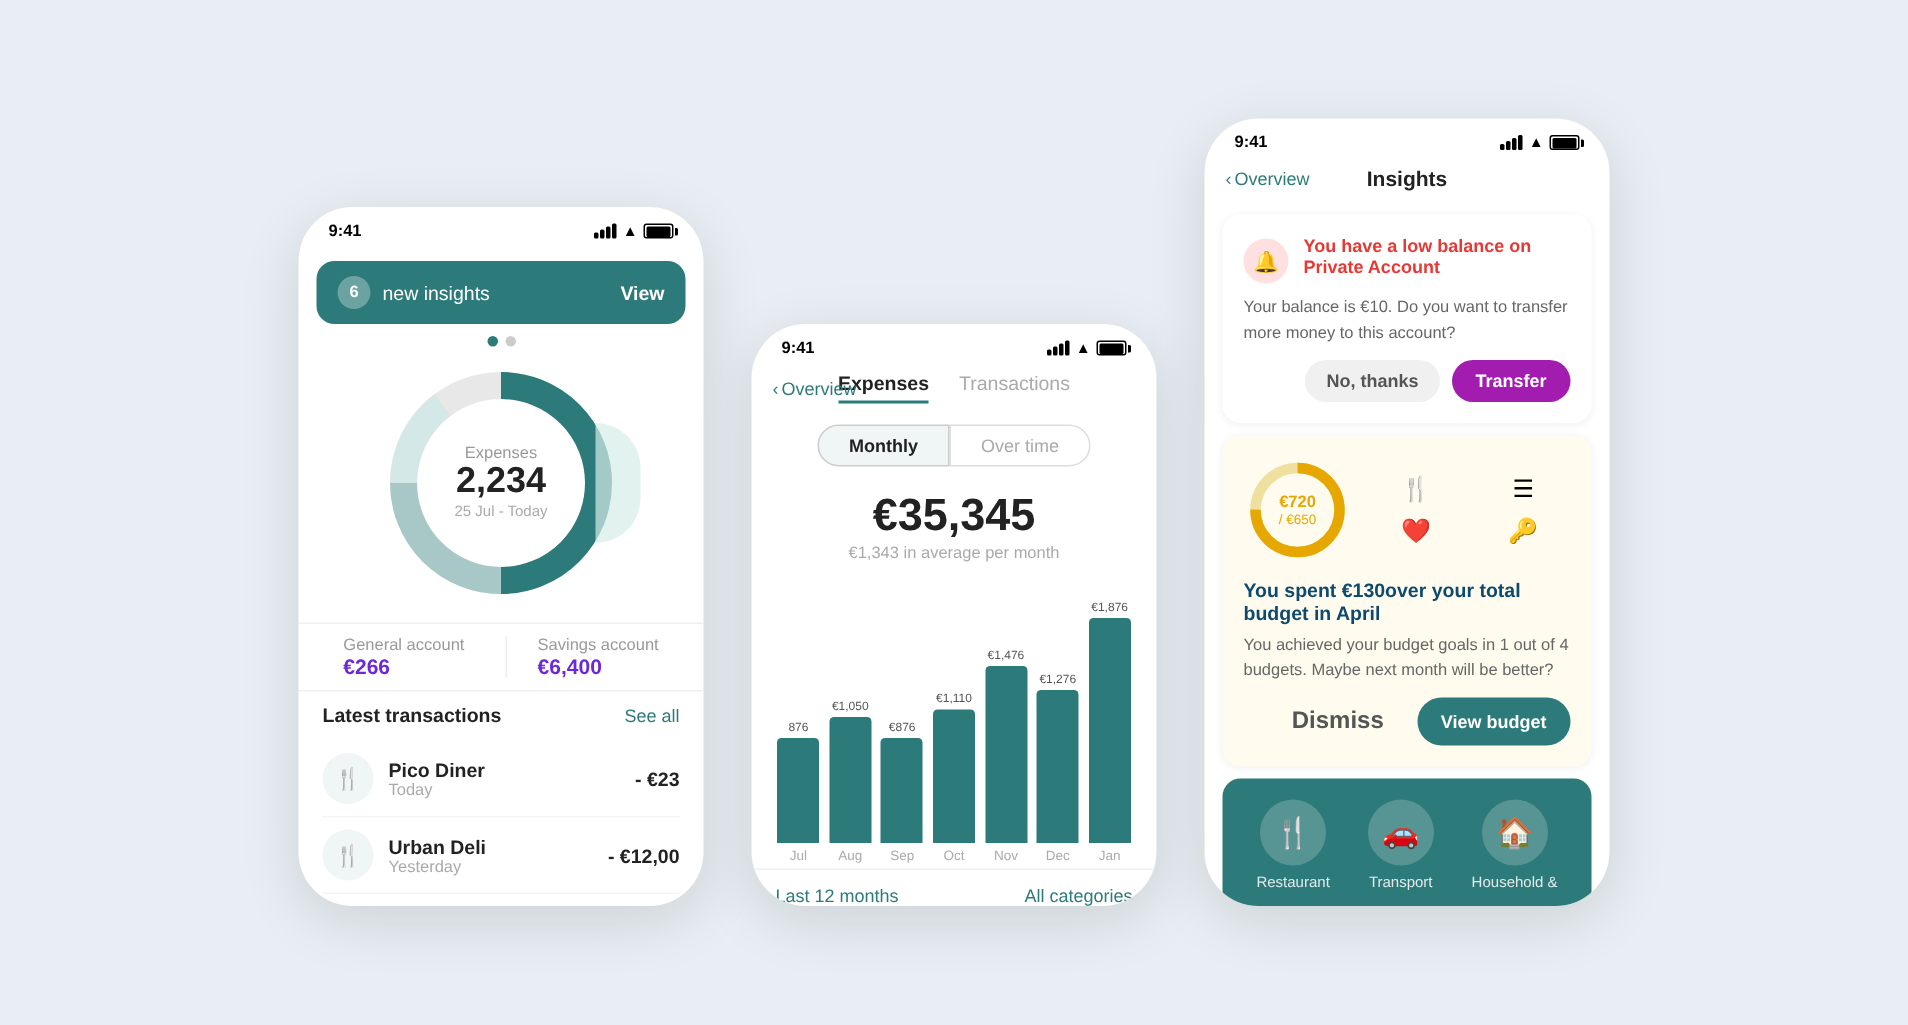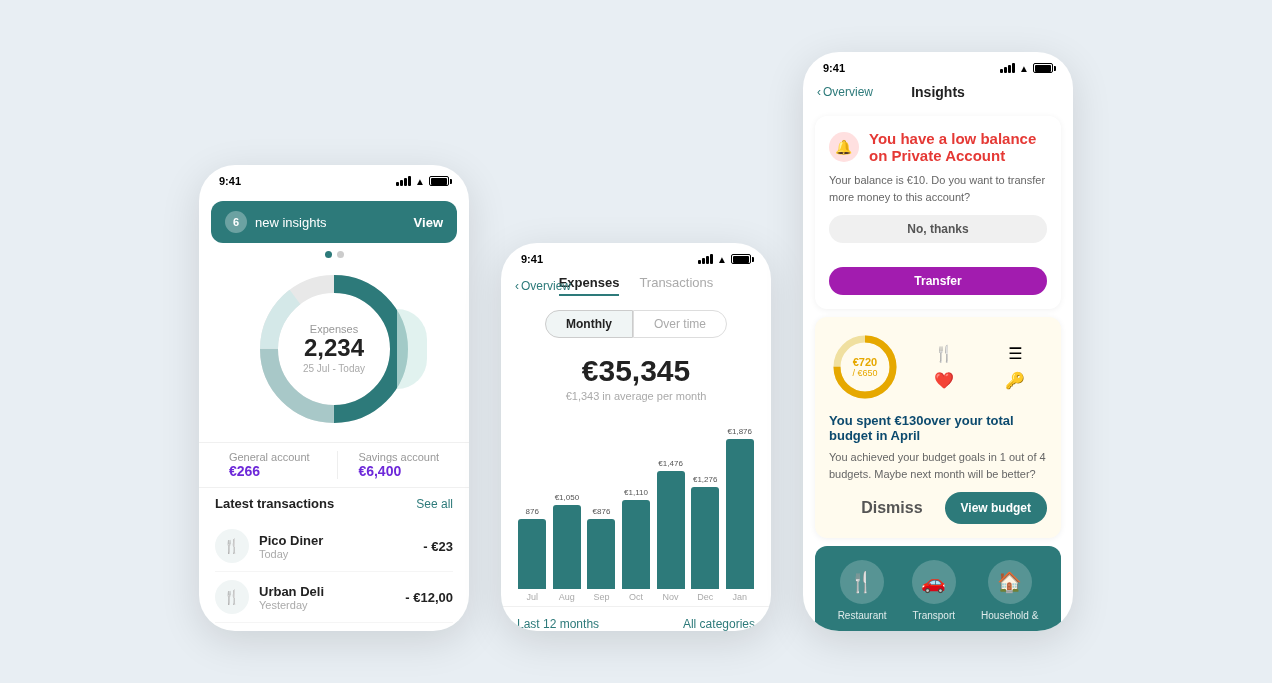--- a/index.html
+++ b/index.html
@@ -313,27 +313,26 @@
       height: 30px;
       border-radius: 50%;
       background: #ffe0e0;
       display: flex;
       align-items: center;
       justify-content: center;
       font-size: 14px;
       flex-shrink: 0;
       margin-top: 2px;
     }
-    .insight-card-title { font-size: 15px; font-weight: 700; color: #e53935; }
+    .insight-card-title { font-size: 12px; font-weight: 700; color: #e53935; }
     .insight-card-body { font-size: 11px; color: #666; line-height: 1.5; margin-bottom: 10px; }
     .insight-card-actions {
       display: flex;
       justify-content: flex-end;
-      gap: 24px;
-      flex-direction: column;
+      gap: 8px;
     }
     .btn-secondary {
       padding: 7px 14px;
       border-radius: 20px;
       border: none;
       background: #f0f0f0;
       font-size: 12px;
       font-weight: 600;
       color: #555;
       cursor: pointer;

